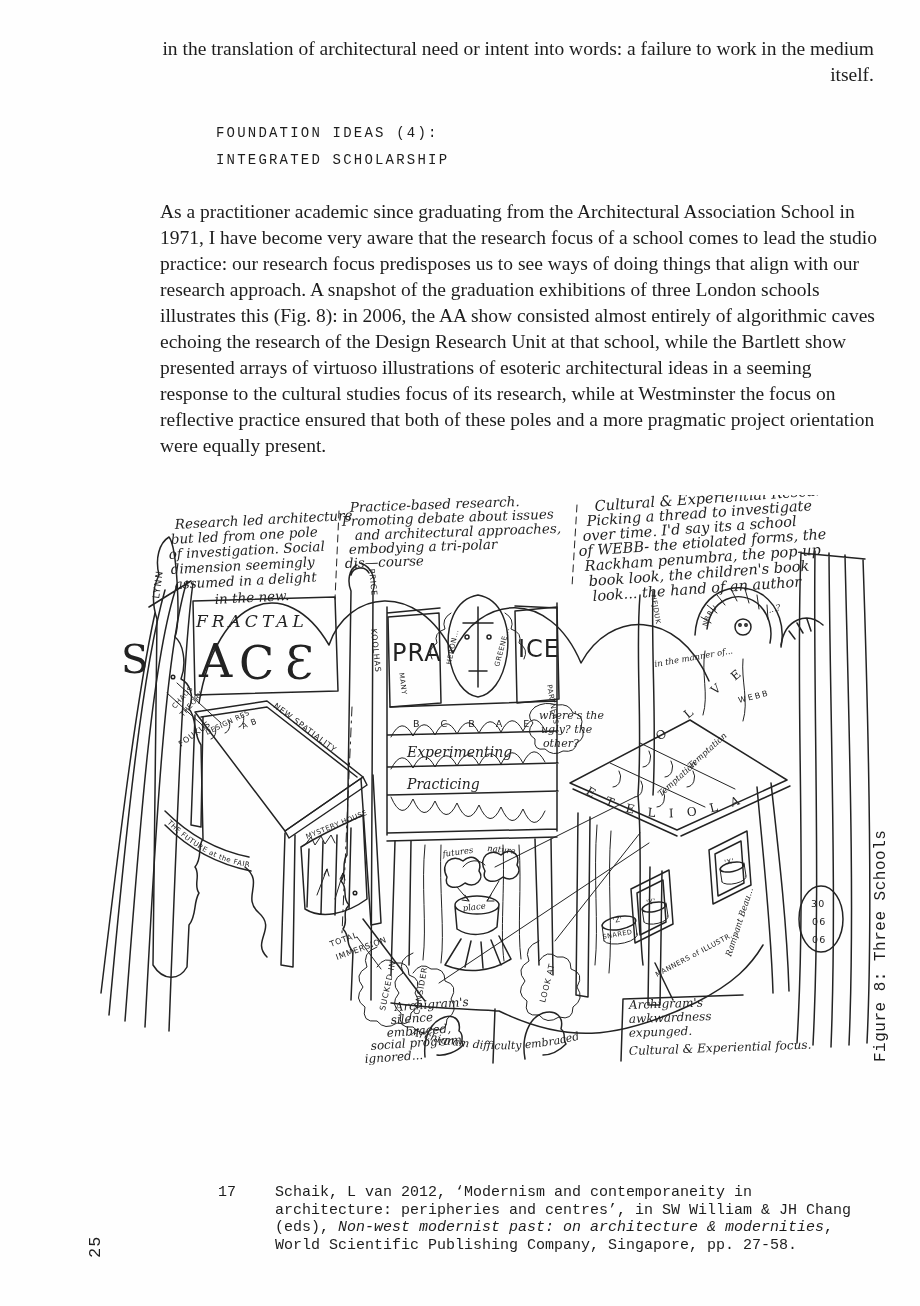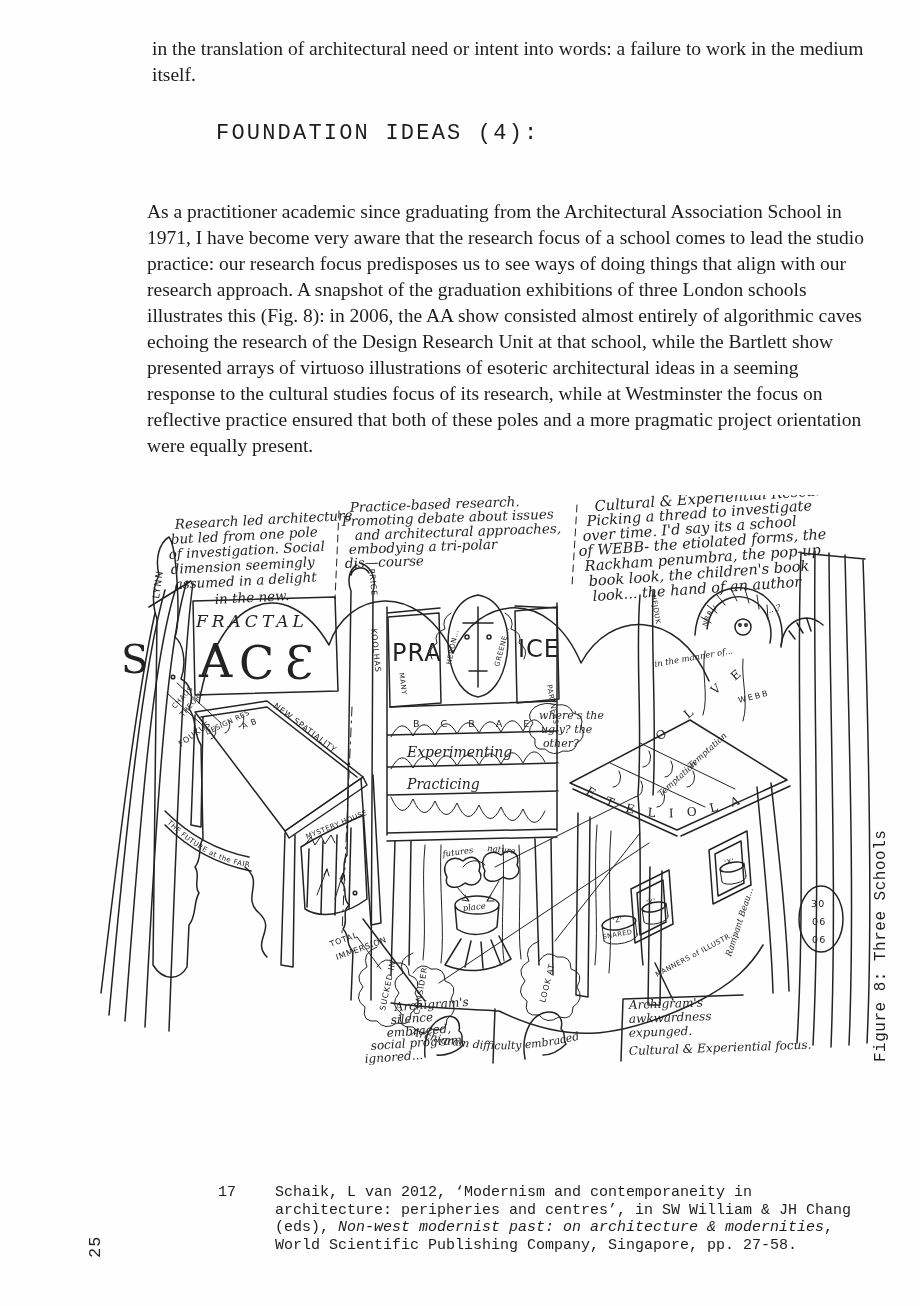--- a/index.html
+++ b/index.html
@@ -1,22 +1,22 @@
 <!DOCTYPE html>
 <html><head>
 <meta charset="utf-8">
 <style>
   html,body{margin:0;padding:0;background:#ffffff;}
   .page{position:relative;width:920px;height:1306px;background:#fefefe;color:#1d1d1d;overflow:hidden;
         font-family:"Liberation Serif",serif;}
   .body-text{position:absolute;font-size:19.5px;line-height:26px;margin:0;text-align:left;}
-  .intro{left:152px;top:36px;width:722px;}
+  .intro{left:152px;top:36px;width:722px;text-align:right;}
   .heading{position:absolute;left:216px;top:120px;font-family:"Liberation Mono",monospace;
-           font-size:22px;line-height:27px;letter-spacing:2.2px;white-space:nowrap;}
-  .mainpara{left:147px;top:199px;width:724px;}
+           font-size:14px;line-height:27px;letter-spacing:2.2px;white-space:nowrap;}
+  .mainpara{left:160px;top:199px;width:724px;}
   .figure-wrap{position:absolute;left:95px;top:495px;width:780px;height:570px;}
   .caption{position:absolute;left:872px;top:1062px;transform:rotate(-90deg);transform-origin:0 0;
            font-family:"Liberation Mono",monospace;font-size:16px;white-space:nowrap;letter-spacing:.5px;}
   .closing{left:107px;top:1100px;width:765px;text-indent:106px;}
   .closing sup{font-size:12px;line-height:0;}
   .footnote{position:absolute;left:218px;top:1184px;width:648px;
             font-family:"Liberation Mono",monospace;font-size:15px;line-height:17.6px;}
   .fn-num{position:absolute;left:0;top:0;}
   .fn-text{margin:0 0 0 57px;}
   .pagenum{position:absolute;left:86px;top:1258px;transform:rotate(-90deg);transform-origin:0 0;
@@ -43,20 +43,21 @@
 </style>
 </head>
 <body>
 
 <div class="page">
 
   <p class="body-text intro">in the translation of architectural need or intent into words: a failure to work in the medium itself.</p>
 
   <div class="heading">
     <div>FOUNDATION IDEAS (4):</div>
+    <div>INTEGRATED SCHOLARSHIP</div>
   </div>
 
   <p class="body-text mainpara">As a practitioner academic since graduating from the Architectural Association School in 1971, I have become very aware that the research focus of a school comes to lead the studio practice: our research focus predisposes us to see ways of doing things that align with our research approach. A snapshot of the graduation exhibitions of three London schools illustrates this (Fig. 8): in 2006, the AA show consisted almost entirely of algorithmic caves echoing the research of the Design Research Unit at that school, while the Bartlett show presented arrays of virtuoso illustrations of esoteric architectural ideas in a seeming response to the cultural studies focus of its research, while at Westminster the focus on reflective practice ensured that both of these poles and a more pragmatic project orientation were equally present.</p>
 
   <div class="figure-wrap">
   <svg class="fig-svg" viewBox="0 0 780 570" width="780" height="570">
     <defs>
       <path id="ffPath" d="M72,328 C98,354 126,368 154,372"></path>
       <path id="nsPath" d="M178,212 L274,284"></path>
       <path id="drPath" d="M112,240 L170,212"></path>

